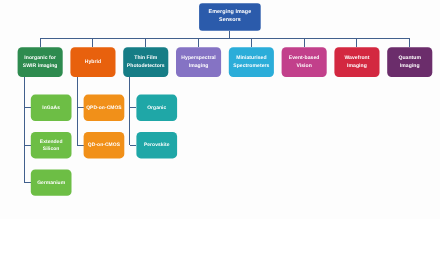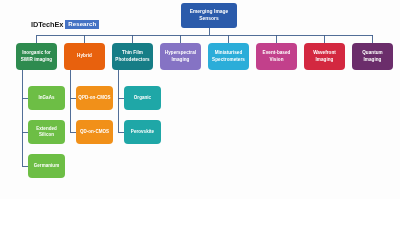--- a/index.html
+++ b/index.html
@@ -73,24 +73,20 @@
     border-radius: 3px;
   }
   .node.child { font-size: 4.5px; }
   .node .lbl { display: block; }
 </style>
 </head>
 <body>
 
 <div id="canvas">
 
-  <div id="logo">
-    <span class="wordmark">IDTechEx</span>
-    <span class="badge">Research</span>
-  </div>
 
   <svg id="wires" viewBox="0 0 400 199" width="400" height="199">
       <line x1="209" y1="28" x2="209" y2="35" stroke="#3f5e8c" stroke-width="0.9" shape-rendering="crispEdges"></line>
       <line x1="36.5" y1="35" x2="372.5" y2="35" stroke="#3f5e8c" stroke-width="0.9" shape-rendering="crispEdges"></line>
       <line x1="36.5" y1="35" x2="36.5" y2="43" stroke="#3f5e8c" stroke-width="0.9" shape-rendering="crispEdges"></line>
       <line x1="22" y1="70" x2="22" y2="166" stroke="#3f5e8c" stroke-width="0.9" shape-rendering="crispEdges"></line>
       <line x1="22" y1="98" x2="28" y2="98" stroke="#3f5e8c" stroke-width="0.9" shape-rendering="crispEdges"></line>
       <line x1="22" y1="132" x2="28" y2="132" stroke="#3f5e8c" stroke-width="0.9" shape-rendering="crispEdges"></line>
       <line x1="22" y1="166" x2="28" y2="166" stroke="#3f5e8c" stroke-width="0.9" shape-rendering="crispEdges"></line>
       <line x1="84.5" y1="35" x2="84.5" y2="43" stroke="#3f5e8c" stroke-width="0.9" shape-rendering="crispEdges"></line>

